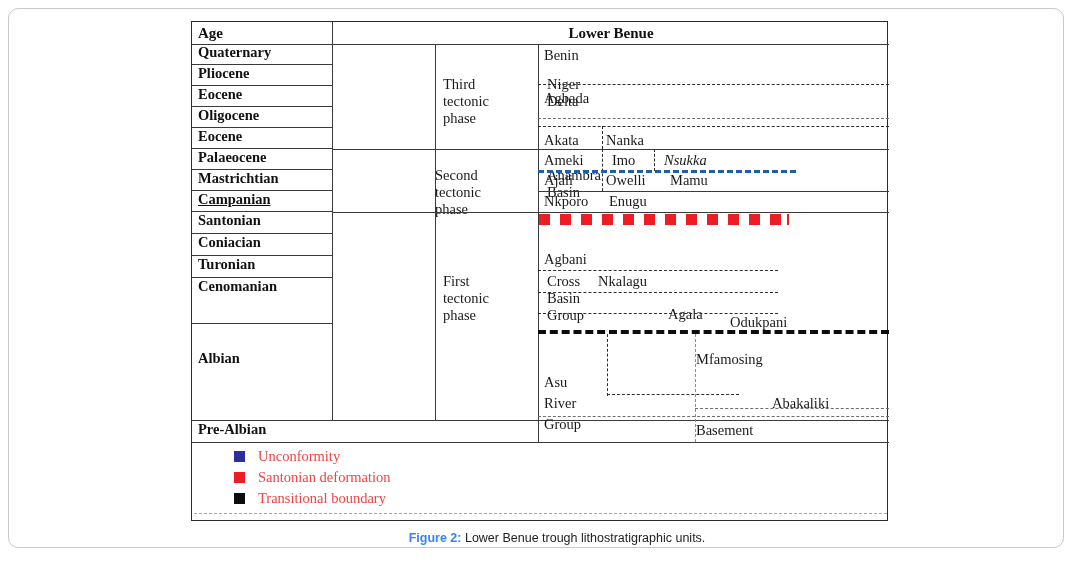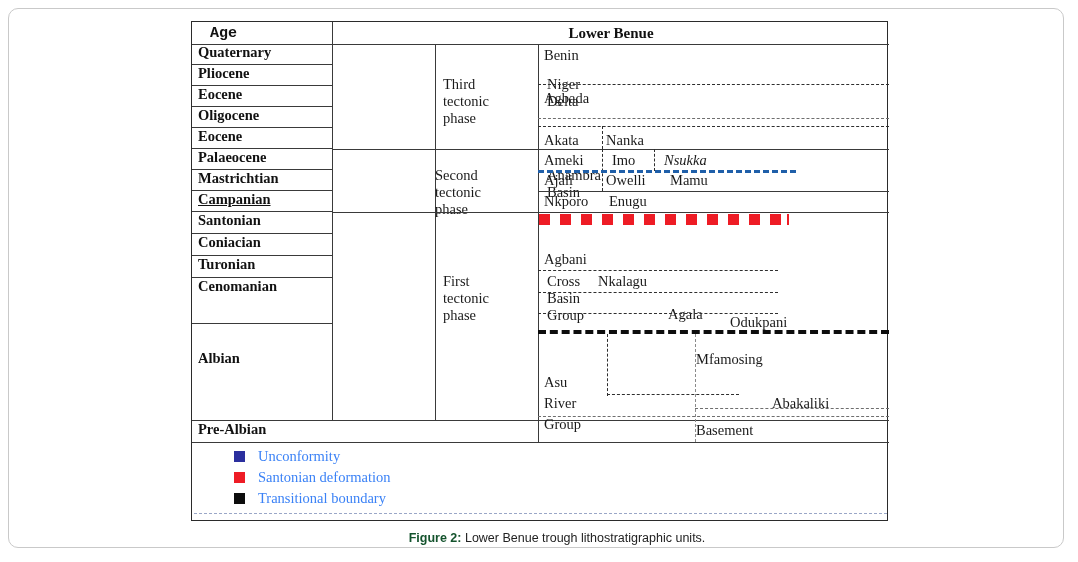--- a/index.html
+++ b/index.html
@@ -64,44 +64,44 @@
   .red-band{position:absolute;height:11px;overflow:hidden;}
   .red-band i{
     position:absolute;top:0;width:11px;height:11px;
     background:#ee1c25;display:block;
   }
 
   
   .legend{position:absolute;left:0;}
   .legend-row{position:absolute;display:flex;align-items:center;height:19px;}
   .sw{width:11px;height:11px;display:inline-block;margin-right:13px;}
-  .legend-label{font-size:14.5px;color:#3b82f6;}
+  .legend-label{font-size:14.5px;color:#ef4444;}
 
   
   .caption{
     position:absolute;left:0;top:522px;width:1056px;
     text-align:center;
     font-family:"Liberation Sans", sans-serif;
     font-size:12.5px;color:#222;
   }
-  .caption b{color:#14532d;margin-left:40px;}
+  .caption b{color:#3b82f6;margin-left:40px;}
 </style>
 </head>
 <body>
 
 <div class="page-frame">
 
   <div class="chart">
     <div class="tbl">
 
       <div class="vline" style="left:140px;top:0;height:398px;"></div>
       <div class="vline" style="left:243px;top:22px;height:376px;"></div>
       <div class="vline" style="left:346px;top:22px;height:398px;"></div>
 
-      <div class="cell hdr" style="left:12px;top:0;width:140px;height:22px;padding-left:6px;font-family:Liberation Mono, monospace;">
+      <div class="cell hdr" style="left:0;top:0;width:140px;height:22px;padding-left:6px;">
         <span>Age</span>
       </div>
       <div class="cell hdr" style="left:141px;top:0;width:556px;height:22px;justify-content:center;">
         <span>Lower Benue</span>
       </div>
       <div class="hline" style="left:0;top:22px;width:697px;"></div>
 
       <div class="cell age" style="left:0;top:22px;width:140px;height:21px;">
           <span>Quaternary</span>
         </div>

